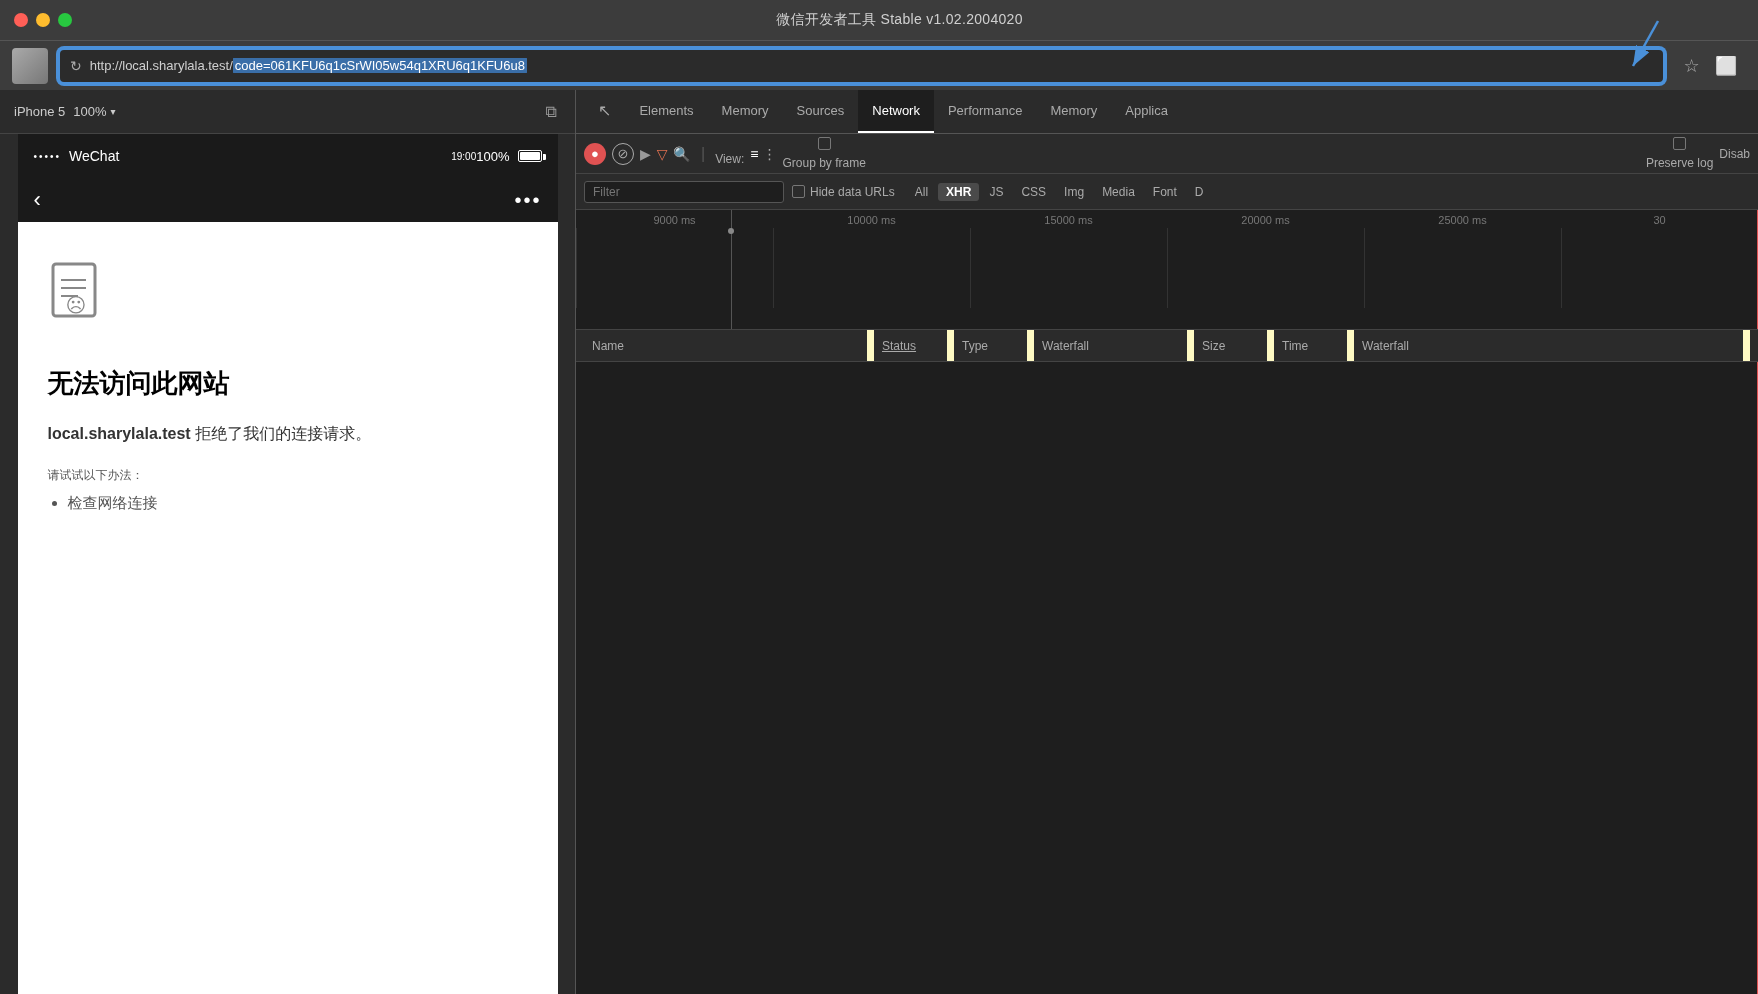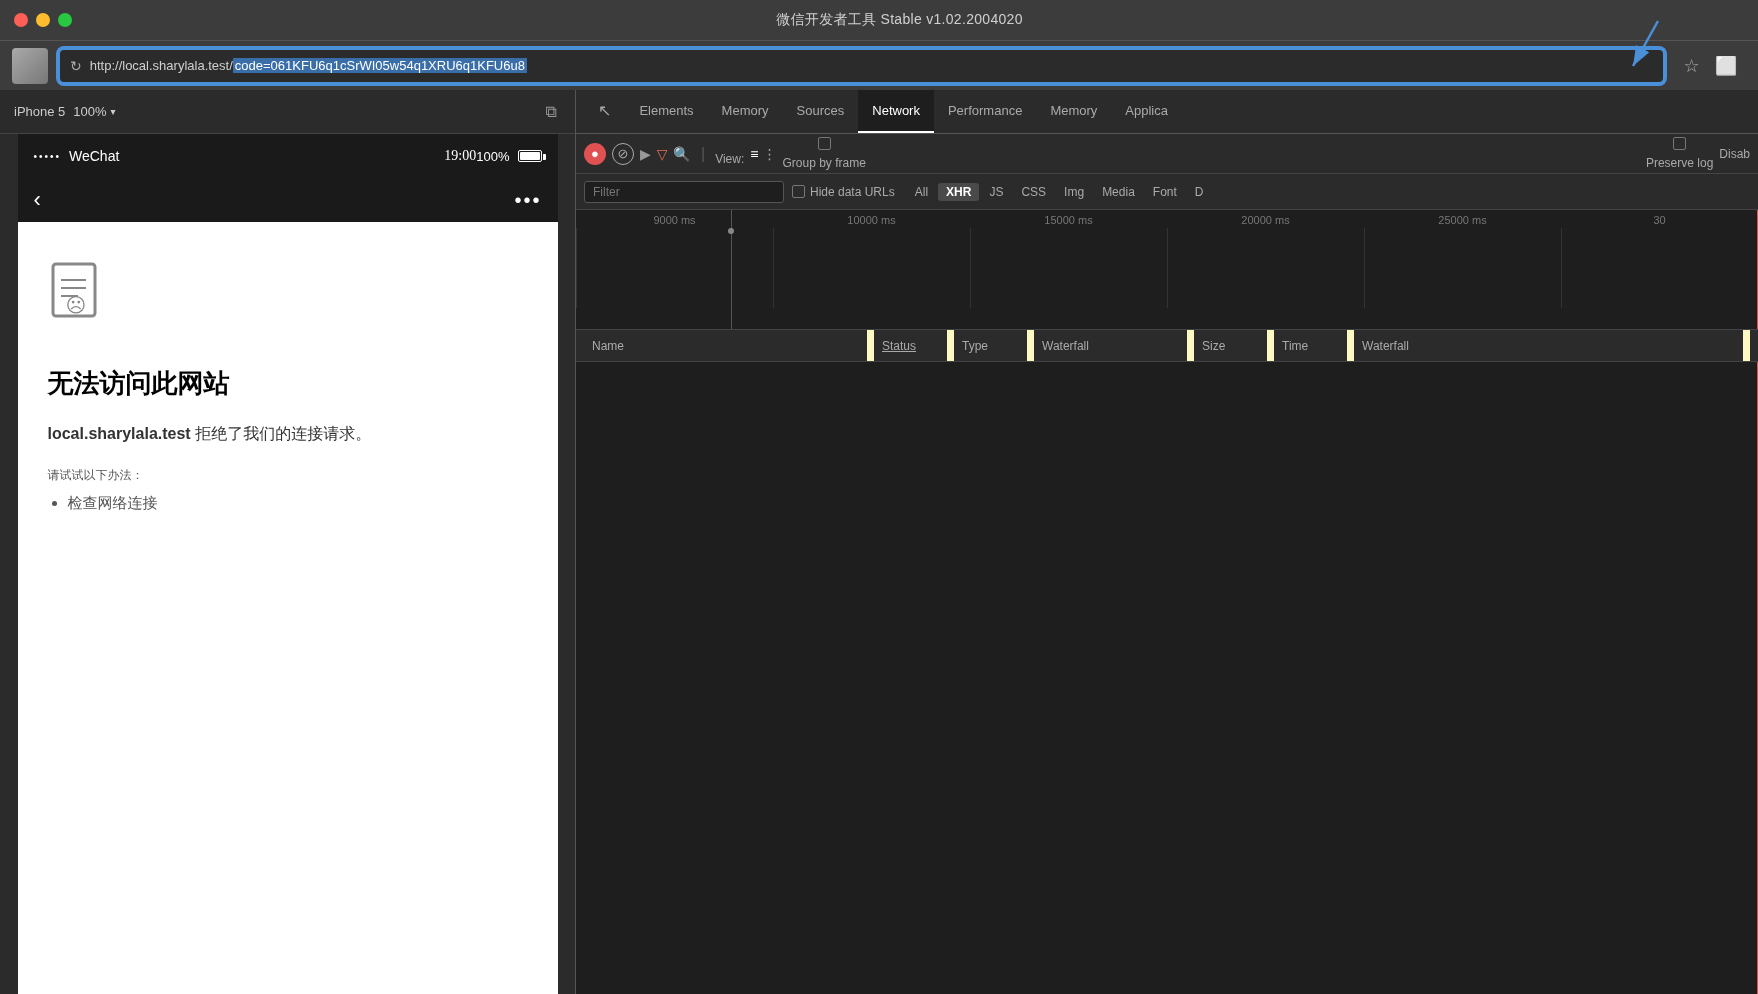--- a/index.html
+++ b/index.html
@@ -186,23 +186,22 @@
       font-size: 10px;
       letter-spacing: 2px;
       margin-right: 8px;
     }
     .status-wechat {
       font-size: 14px;
       font-weight: 500;
     }
     .status-spacer { flex: 1; }
     .status-time {
-      font-size: 14px;
+      font-size: 10px;
       font-weight: 400;
-      font-family: Liberation Serif, serif;
     }
     .status-right {
       display: flex;
       align-items: center;
       gap: 6px;
       margin-left: auto;
     }
     .status-percent { font-size: 13px; }
     .battery-icon {
       display: inline-block;

